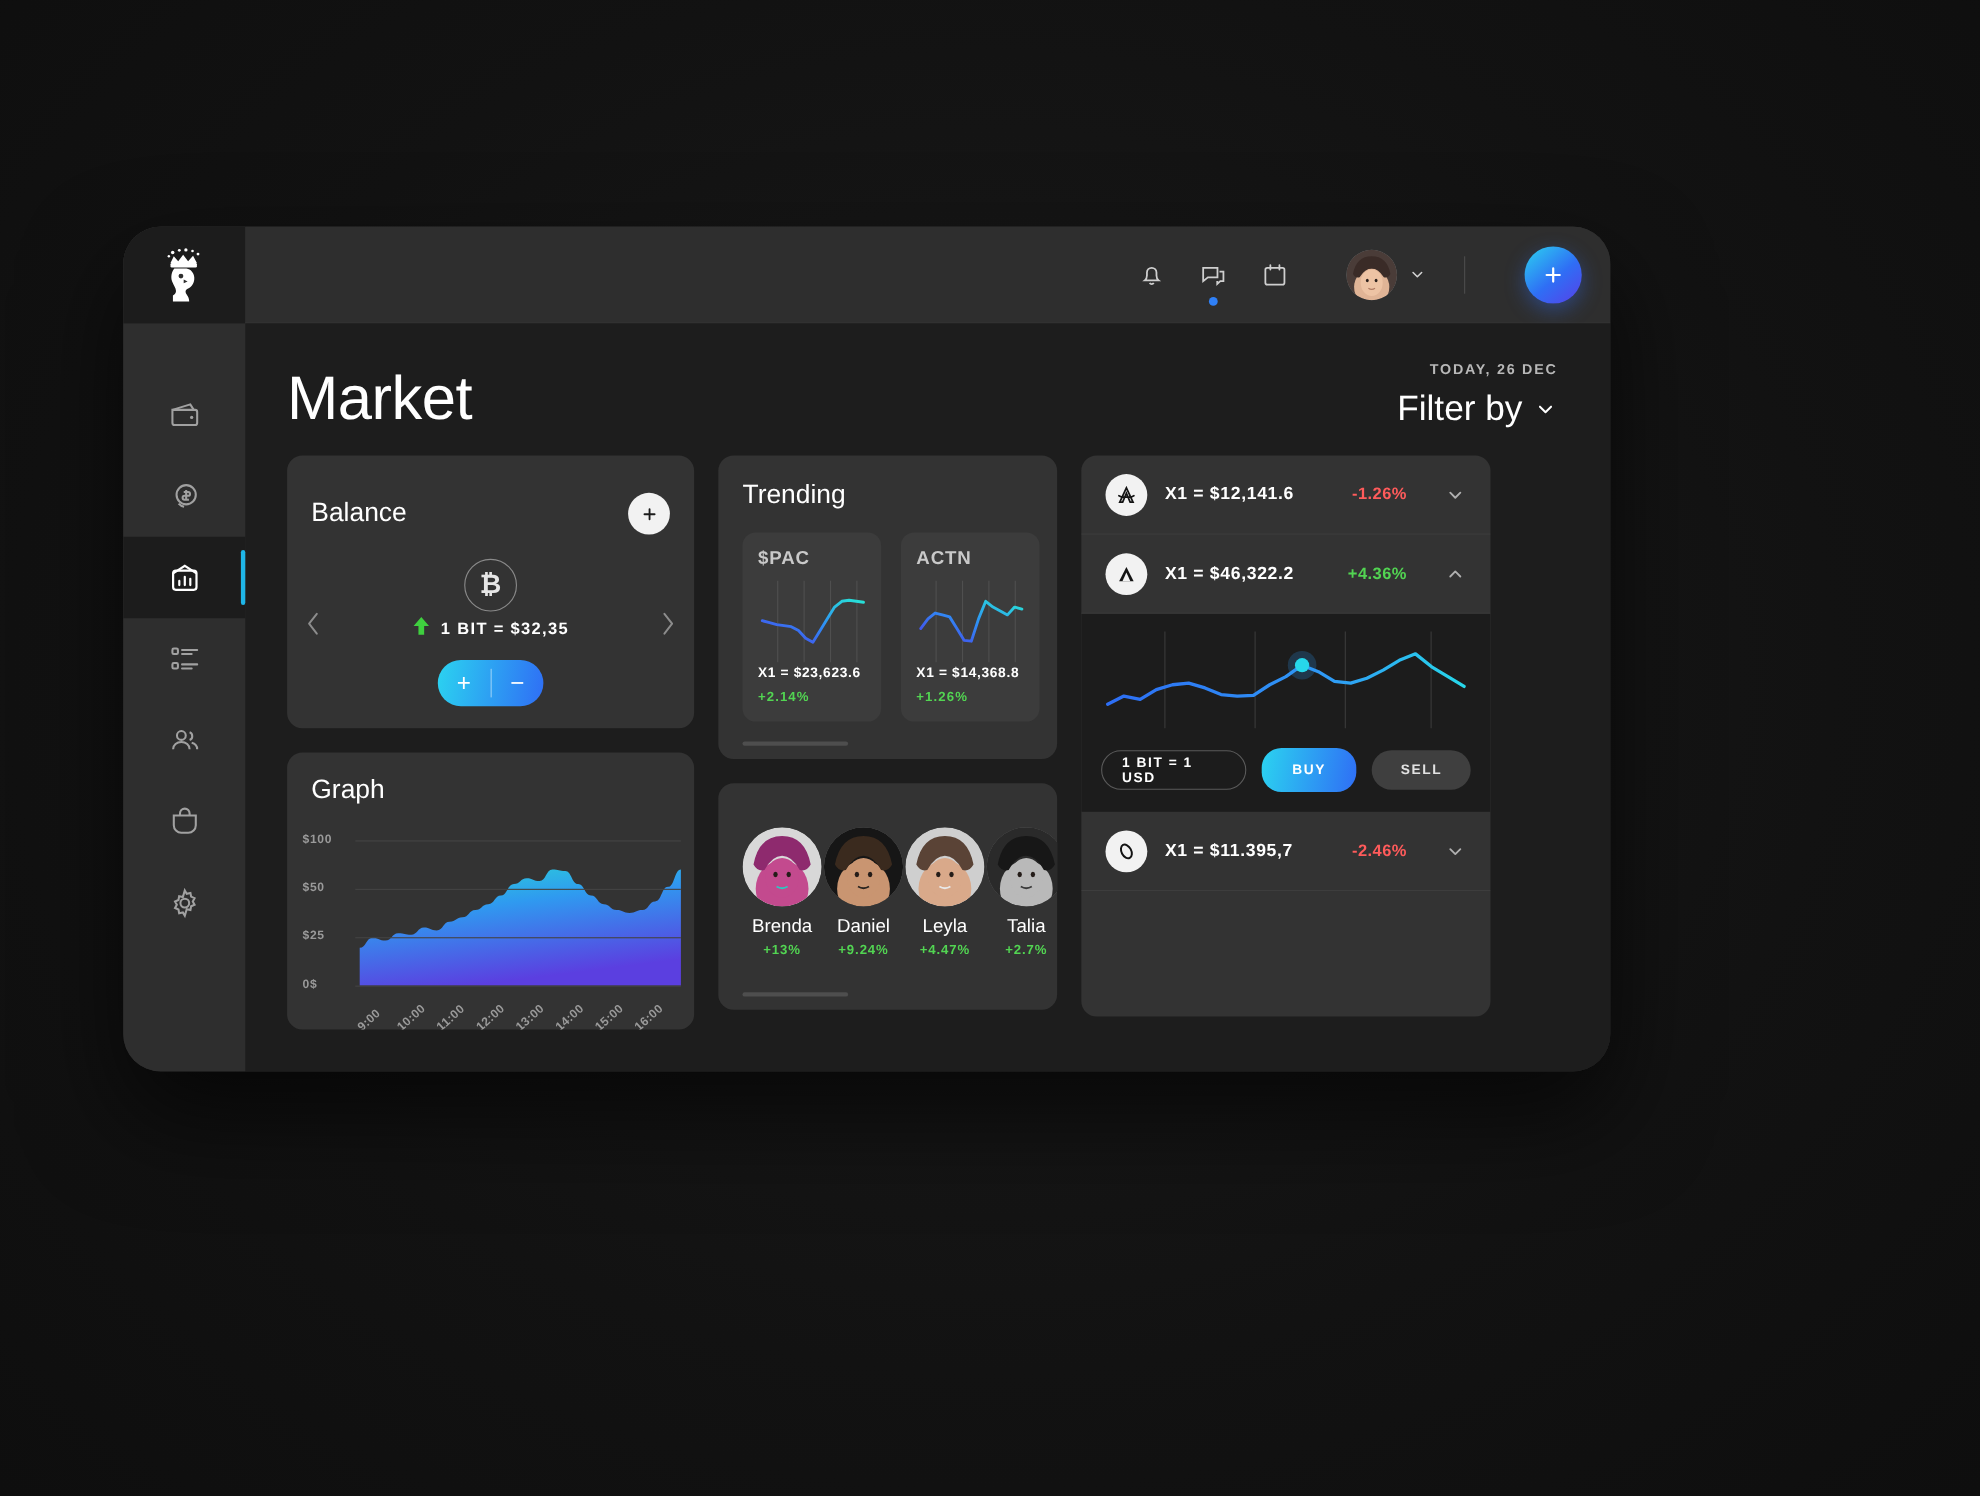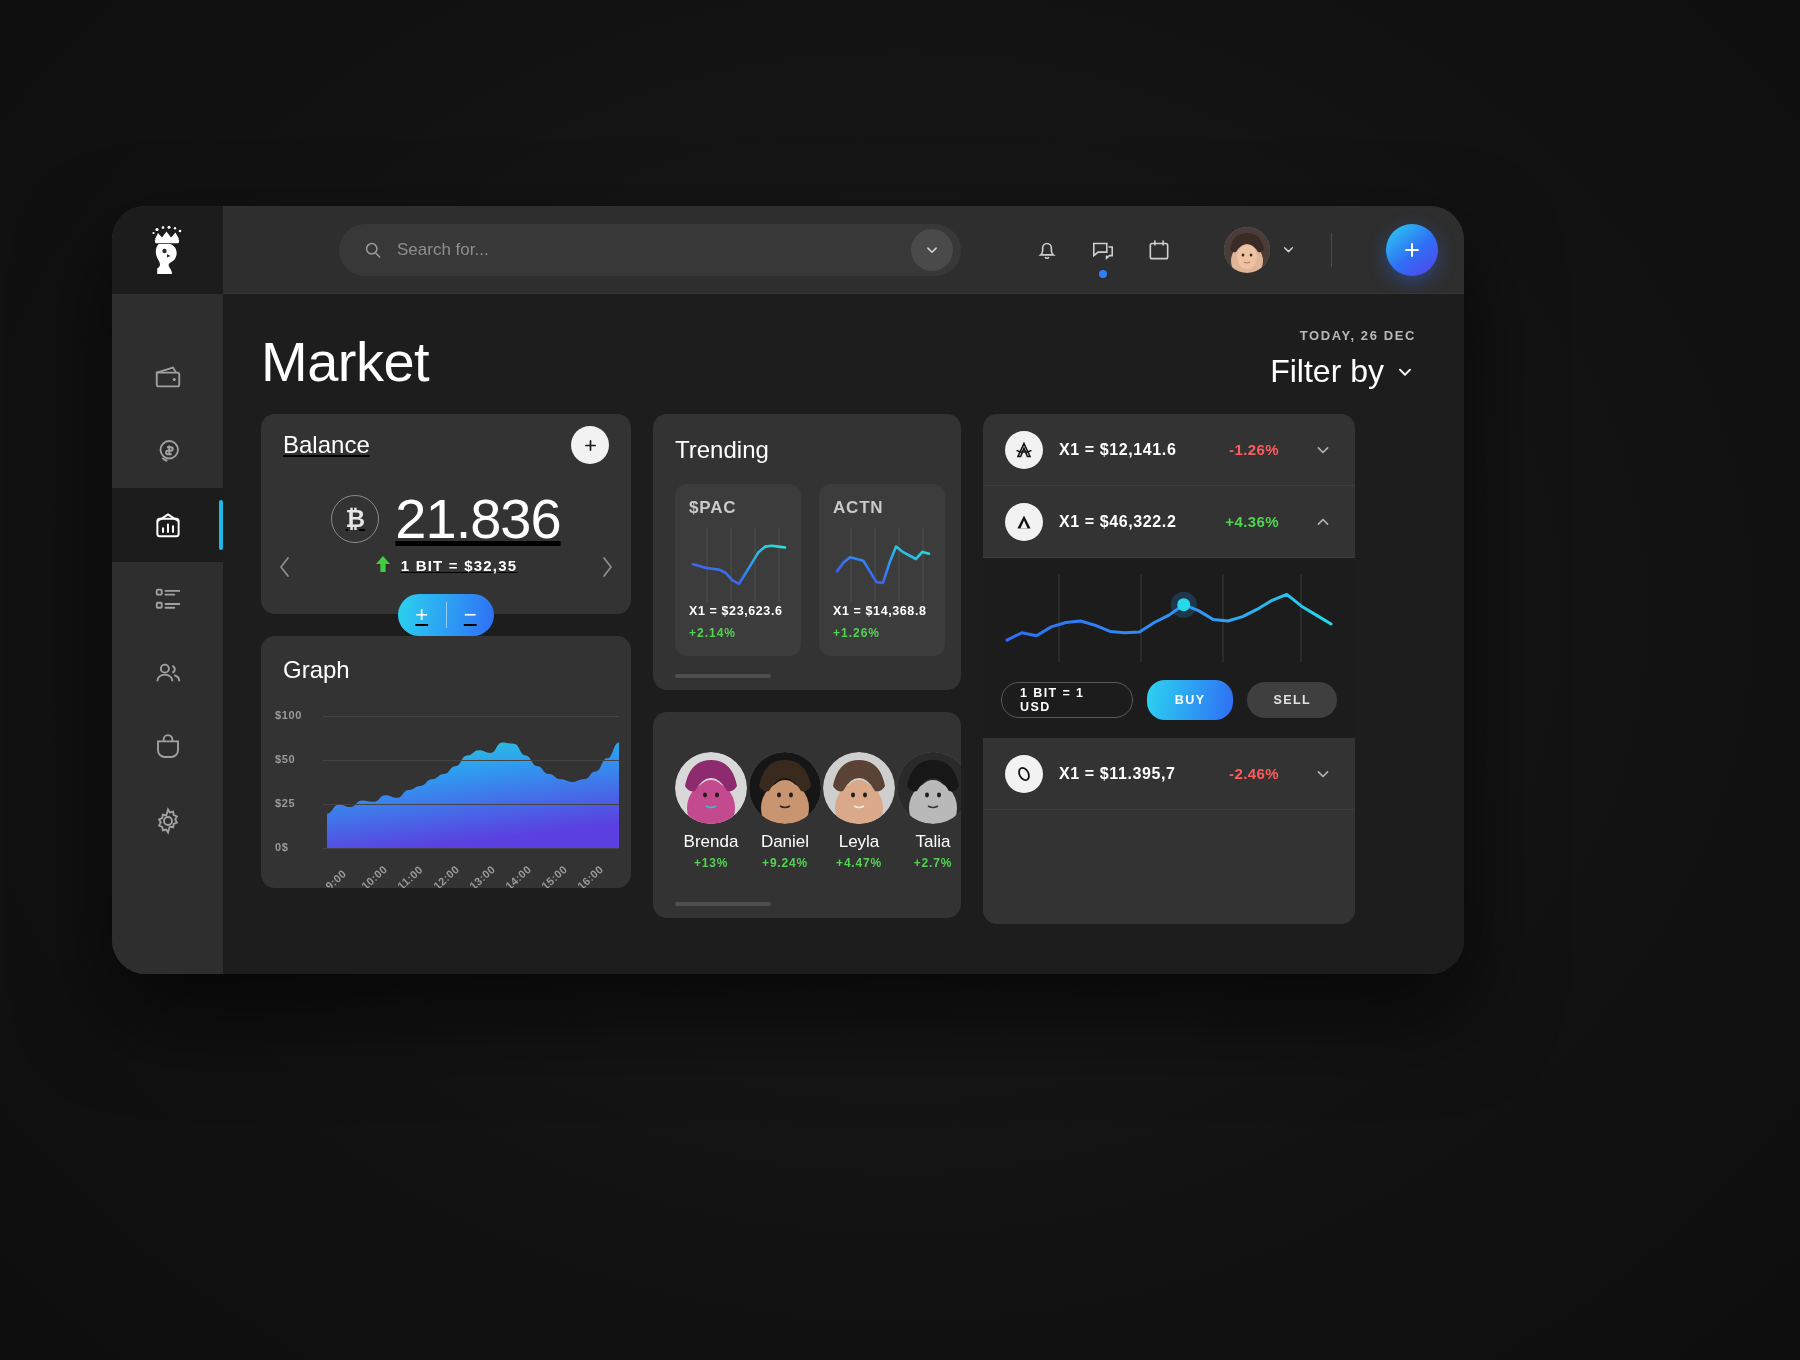--- a/index.html
+++ b/index.html
@@ -133,21 +133,21 @@
   }
   .col { display: flex; flex-direction: column; gap: 22px; }
   .col-left  { width: 370px; }
   .col-mid   { width: 308px; }
   .col-right { width: 372px; }
   .card {
     background: #333333;
     border-radius: 14px;
   }
   
-  #balance-card { padding: 12px 0 0 0; height: 200px; position: relative; text-decoration: underline; }
+  #balance-card { padding: 34px 0 0 0; height: 248px; position: relative; }
   .card-title {
     font-size: 24px; color: #ffffff; font-weight: 400;
   }
   #balance-head { display: flex; align-items: center; padding: 0 22px; }
   #balance-plus {
     margin-left: auto;
     width: 38px; height: 38px; border-radius: 50%;
     background: #f2f2f2; color: #1c1c1c;
     display: flex; align-items: center; justify-content: center;
     font-size: 24px; line-height: 1; cursor: pointer;
@@ -367,32 +367,20 @@
           <circle cx="12" cy="12" r="3.2"></circle>
           <path d="M12 2.8 l1.4 2.4 2.7-.6 .5 2.7 2.5 1.1 -1.3 2.4 1.3 2.4 -2.5 1.1 -.5 2.7 -2.7-.6 L12 21.2 l-1.4-2.4 -2.7 .6 -.5-2.7 -2.5-1.1 1.3-2.4 -1.3-2.4 2.5-1.1 .5-2.7 2.7 .6 Z"></path>
         </svg>
       </div>
     </div>
   </div>
 
   <div id="right">
 
     <div id="topbar">
-      <div id="search-wrap">
-        <svg width="20" height="20" viewBox="0 0 24 24" fill="none" stroke="#9a9a9a" stroke-width="1.8">
-          <circle cx="10.5" cy="10.5" r="6.2"></circle>
-            <path d="M15.2 15.6 L20 20.5" stroke-linecap="round"></path>
-        </svg>
-        <input id="search-input" value="" placeholder="Search for..." style="">
-        <div id="search-caret">
-          <svg width="18" height="18" viewBox="0 0 24 24" fill="none" stroke="#d4d4d4" stroke-width="2">
-            <path d="M6.5 9.5 L12 15 L17.5 9.5" stroke-linecap="round" stroke-linejoin="round"></path>
-          </svg>
-        </div>
-      </div>
 
       <div id="topbar-icons">
         <div class="tb-icon">
           <svg width="26" height="26" viewBox="0 0 24 24" fill="none" stroke="#cfcfcf" stroke-width="1.5">
             <path d="M6.2 16.5 h11.6 c-1.4-1.1-1.8-2.3-1.8-4.1 V10 a4 4 0 0 0 -8 0 v2.4 c0 1.8-.4 3-1.8 4.1 Z"></path>
             <path d="M10.3 18.6 a1.9 1.9 0 0 0 3.4 0"></path>
           </svg>
         </div>
         <div class="tb-icon">
           <svg width="26" height="26" viewBox="0 0 24 24" fill="none" stroke="#cfcfcf" stroke-width="1.5">
@@ -466,21 +454,20 @@
               <div class="card-title">Balance</div>
               <div id="balance-plus">
                 <svg width="17" height="17" viewBox="0 0 24 24" stroke="#1c1c1c" stroke-width="2.4">
                   <path d="M12 5.5 V18.5 M5.5 12 H18.5" stroke-linecap="round"></path>
                 </svg>
               </div>
             </div>
 
             <div id="balance-body">
               <div class="bit-circle">₿</div>
-              <div id="balance-amount">21.836</div>
             </div>
 
             <div id="balance-rate">
               <span>
                 <svg width="16" height="18" viewBox="0 0 16 18">
                   <path d="M8 1 L15 9 H10.6 V17 H5.4 V9 H1 Z" fill="#3fcf3f"></path>
                 </svg>
               </span>
               <span>1 BIT = $32,35</span>
             </div>

